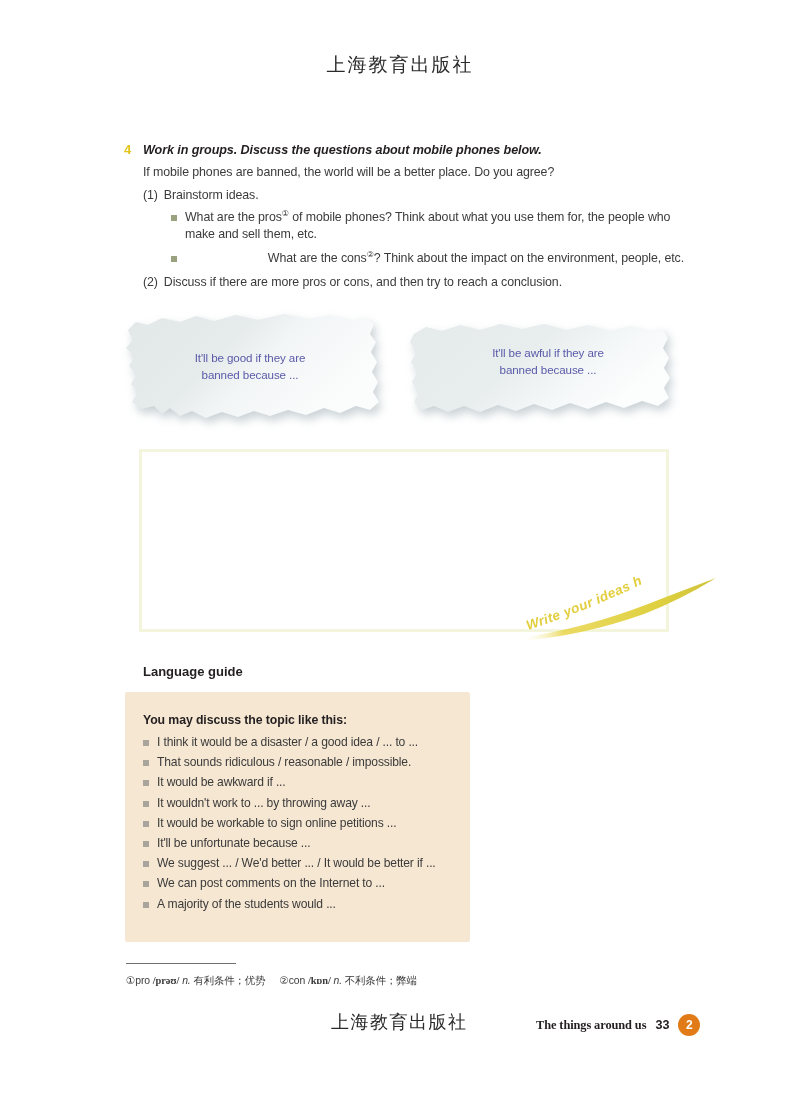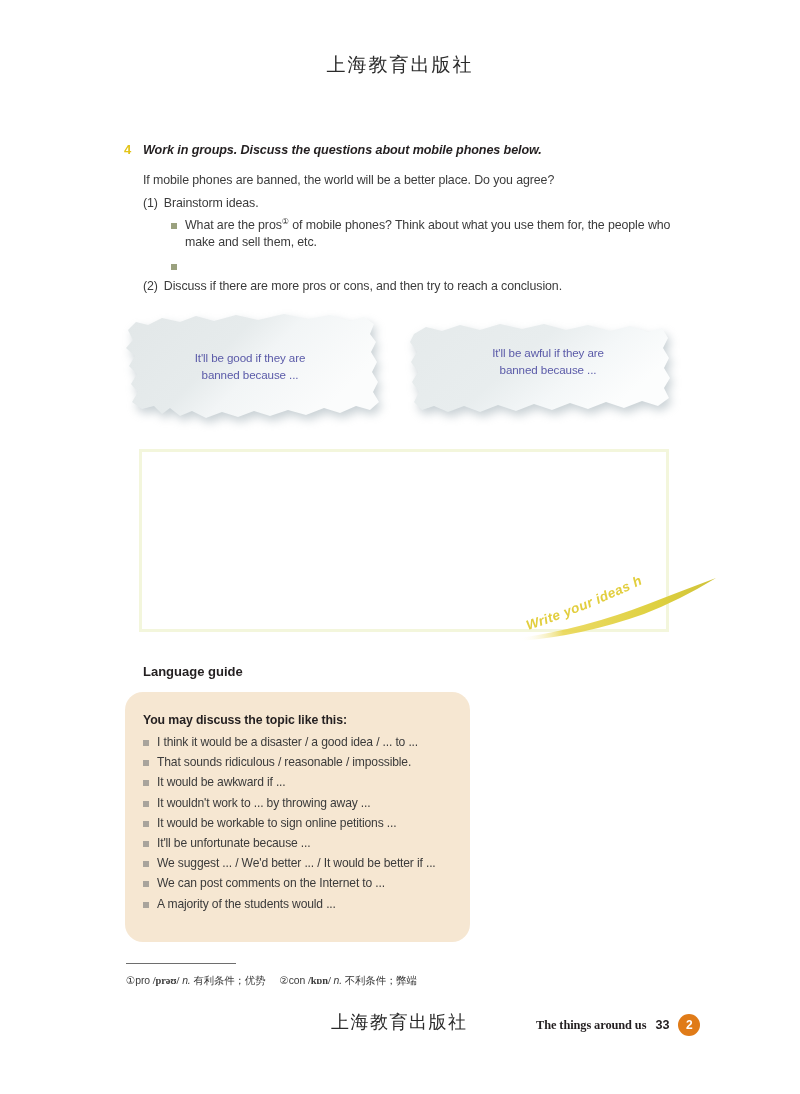--- a/index.html
+++ b/index.html
@@ -49,21 +49,21 @@
     flex: none;
   }
   .task-title {
     font-size: 12.6px;
     font-weight: bold;
     color: #231f20;
     letter-spacing: -0.1px;
     font-style: italic;
   }
   .task-sub {
-    margin-top: 16px;
+    margin-top: 8px;
     margin-left: 19px;
     font-size: 12.4px;
     color: #3b3b3b;
     letter-spacing: -0.1px;
   }
   .num-item {
     margin-top: 9px;
     margin-left: 19px;
     display: flex;
     gap: 6px;
@@ -155,21 +155,21 @@
     font-weight: bold;
     color: #231f20;
   }
   .lg-box {
     position: absolute;
     left: 125px;
     top: 692px;
     width: 345px;
     height: 250px;
     background: #f6e7d2;
-    border-radius: 18px;
+    border-radius: 2px;
     box-sizing: border-box;
     padding: 21px 18px 0 18px;
   }
   .lg-head {
     font-size: 12.3px;
     font-weight: bold;
     color: #231f20;
     margin-bottom: 8px;
     letter-spacing: -0.1px;
   }
@@ -274,20 +274,21 @@
     <span>Brainstorm ideas.</span>
   </div>
 
   <div class="sq-list">
     <div class="sq-item">
       <span class="sq-bullet"></span>
       <span><span>What are the pros</span><sup class="fn">①</sup><span> of mobile phones? Think about what you use them for, the people who make and sell them, etc.</span></span>
     </div>
     <div class="sq-item">
       <span class="sq-bullet"></span>
+      <span><span>What are the cons</span><sup class="fn">②</sup><span>? Think about the impact on the environment, people, etc.</span></span>
     </div>
   </div>
 
   <div class="num-item">
     <span class="lbl">(2)</span>
     <span>Discuss if there are more pros or cons, and then try to reach a conclusion.</span>
   </div>
 </div>
 
 <div class="torn-wrap">

